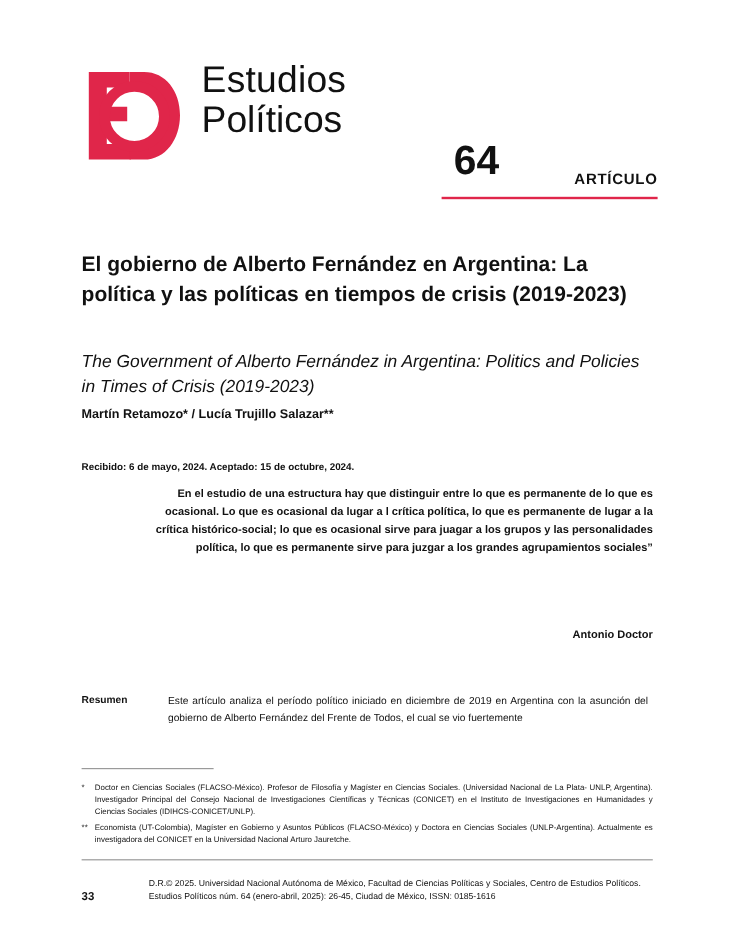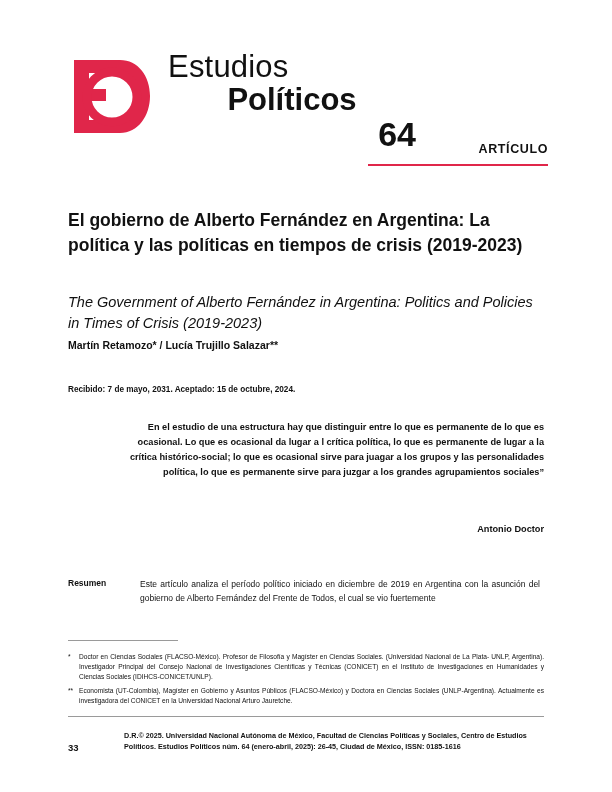--- a/index.html
+++ b/index.html
@@ -48,24 +48,24 @@
     display: block;
     font-size: 31px;
     font-weight: 400;
     letter-spacing: 0.2px;
     color: #111;
     line-height: 1.08;
   }
   .logo-title .ln2 {
     display: block;
     font-size: 31px;
-    font-weight: 700;
+    font-weight: 400;
     color: #111;
     line-height: 1.08;
-    text-align: center;
+    text-align: left;
     padding-right: 12px;
   }
   .logo-title .ln3 {
     display: block;
     font-size: 34px;
     font-weight: 700;
     color: #111;
     line-height: 1.05;
     text-align: right;
     padding-right: 12px;
@@ -130,21 +130,21 @@
     width: 470px;
     font-size: 8.2px;
     font-weight: 700;
     color: #111;
   }
 
   
   .epigraph {
     position: absolute;
     left: 128px;
-    top: 420px;
+    top: 404px;
     width: 416px;
     text-align: right;
     font-size: 9.2px;
     font-weight: 700;
     line-height: 1.62;
     color: #111;
   }
   .epigraph-author {
     position: absolute;
     left: 128px;
@@ -225,21 +225,21 @@
     font-size: 9.5px;
     font-weight: 700;
     color: #111;
   }
   .footer-text {
     position: absolute;
     left: 124px;
     top: 730px;
     width: 420px;
     font-size: 7.2px;
-    font-weight: 700;
+    font-weight: 400;
     line-height: 1.58;
     color: #111;
     text-align: left;
   }
 </style>
 </head>
 <body>
 
 <div class="page">
 
@@ -263,21 +263,21 @@
     </div>
 
     <div class="article-tag">ARTÍCULO</div>
     <div class="tag-rule"></div>
   </div>
 
   <h1 class="title-es">El gobierno de Alberto Fernández en Argentina: La política y las políticas en tiempos de crisis (2019-2023)</h1>
   <h2 class="title-en">The Government of Alberto Fernández in Argentina: Politics and Policies in Times of Crisis (2019-2023)</h2>
 
   <div class="authors">Martín Retamozo* / Lucía Trujillo Salazar**</div>
-  <div class="dates">Recibido: 7 de mayo, 2031. Aceptado: 15 de octubre, 2024.</div>
+  <div class="dates">Recibido: 6 de mayo, 2024. Aceptado: 15 de octubre, 2024.</div>
 
   <div class="epigraph">En el estudio de una estructura hay que distinguir entre lo que es permanente de lo que es ocasional. Lo que es ocasional da lugar a l crítica política, lo que es permanente de lugar a la crítica histórico-social; lo que es ocasional sirve para juagar a los grupos y las personalidades política, lo que es permanente sirve para juzgar a los grandes agrupamientos sociales”</div>
   <div class="epigraph-author">Antonio Doctor</div>
 
   <div class="abstract-label">Resumen</div>
   <div class="abstract-body">Este artículo analiza el período político iniciado en diciembre de 2019 en Argentina con la asunción del gobierno de Alberto Fernández del Frente de Todos, el cual se vio fuertemente</div>
 
   <div class="fn-rule"></div>
   <div class="footnotes">
     <div class="fn">

